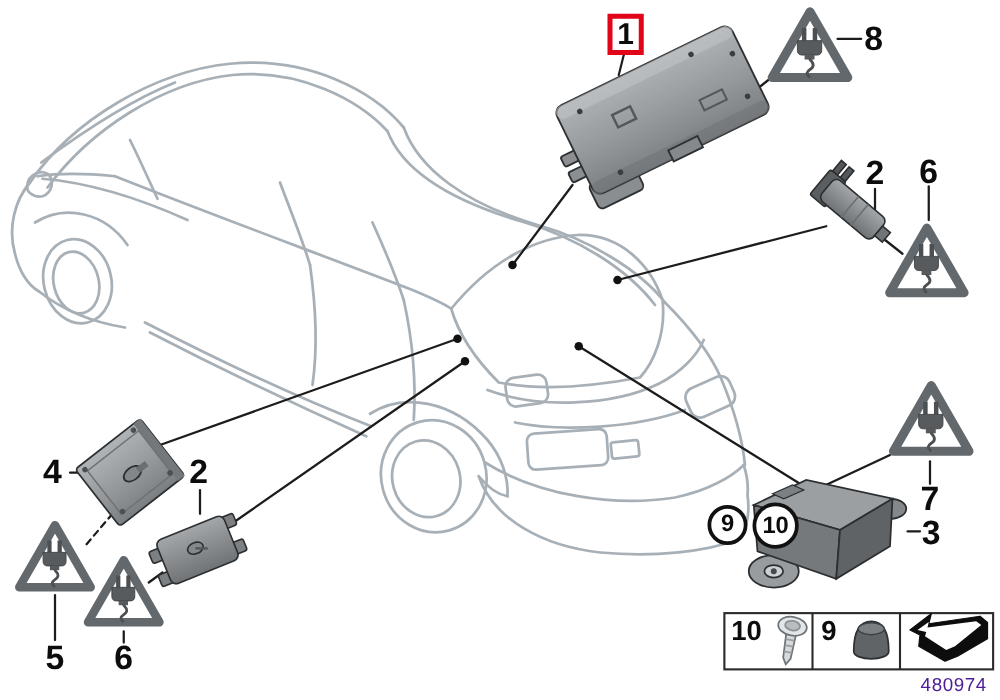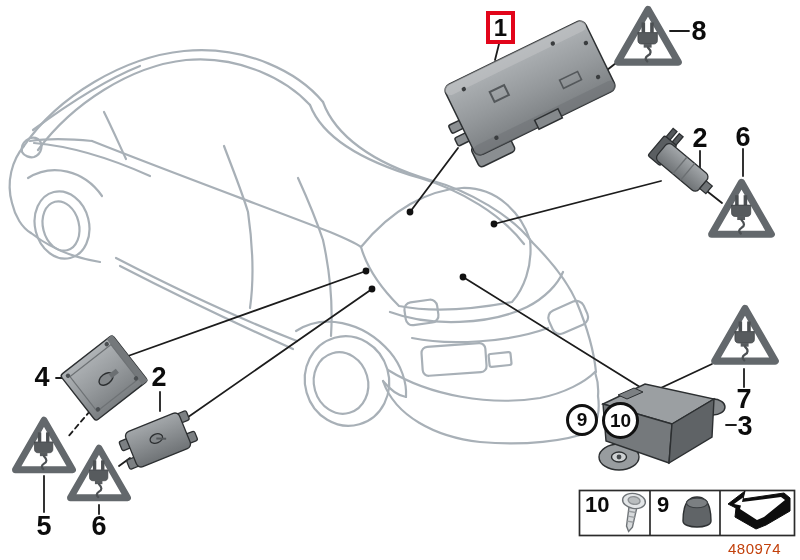--- a/index.html
+++ b/index.html
@@ -20,22 +20,22 @@
   .circle-callout{
     position:absolute;border:3px solid #111;border-radius:50%;background:#ffffff;
     color:#0c0c0c;font-weight:bold;text-align:center;box-sizing:border-box;
   }
   #circle-9{left:566px;top:404px;width:32px;height:32px;font-size:19px;line-height:26px;}
   #circle-10{left:602px;top:402px;width:37px;height:37px;font-size:19px;line-height:31px;}
   .legend-num{position:absolute;color:#0c0c0c;font-weight:bold;font-size:22px;line-height:1;}
   #legend-num-10{left:585px;top:494px;}
   #legend-num-9{left:657px;top:494px;}
   #drawing-number{
-    position:absolute;left:728px;top:540px;width:70px;
-    font-size:15px;color:#c2410c;letter-spacing:0.5px;font-weight:normal;
+    position:absolute;left:728px;top:540px;width:70px;text-align:center;
+    font-size:15px;color:#4c1d95;letter-spacing:0.5px;font-weight:normal;
   }
 </style>
 </head>
 <body>
 
 <div id="stage">
 
 <svg id="drawing" width="800" height="560" viewBox="0 0 800 560" xmlns="http://www.w3.org/2000/svg">
   <defs>
     <linearGradient id="gMod" x1="0" y1="0" x2="0" y2="1">

